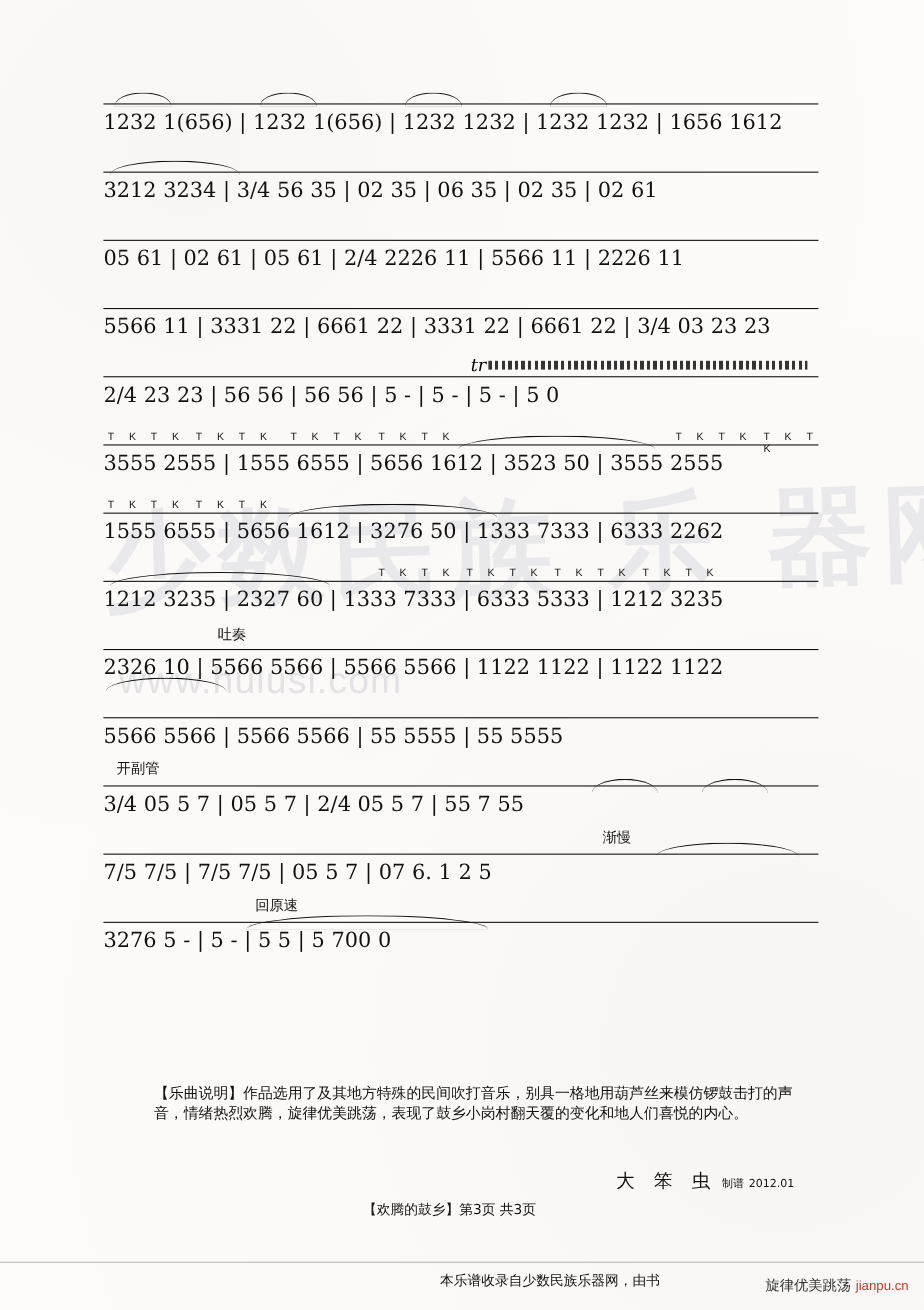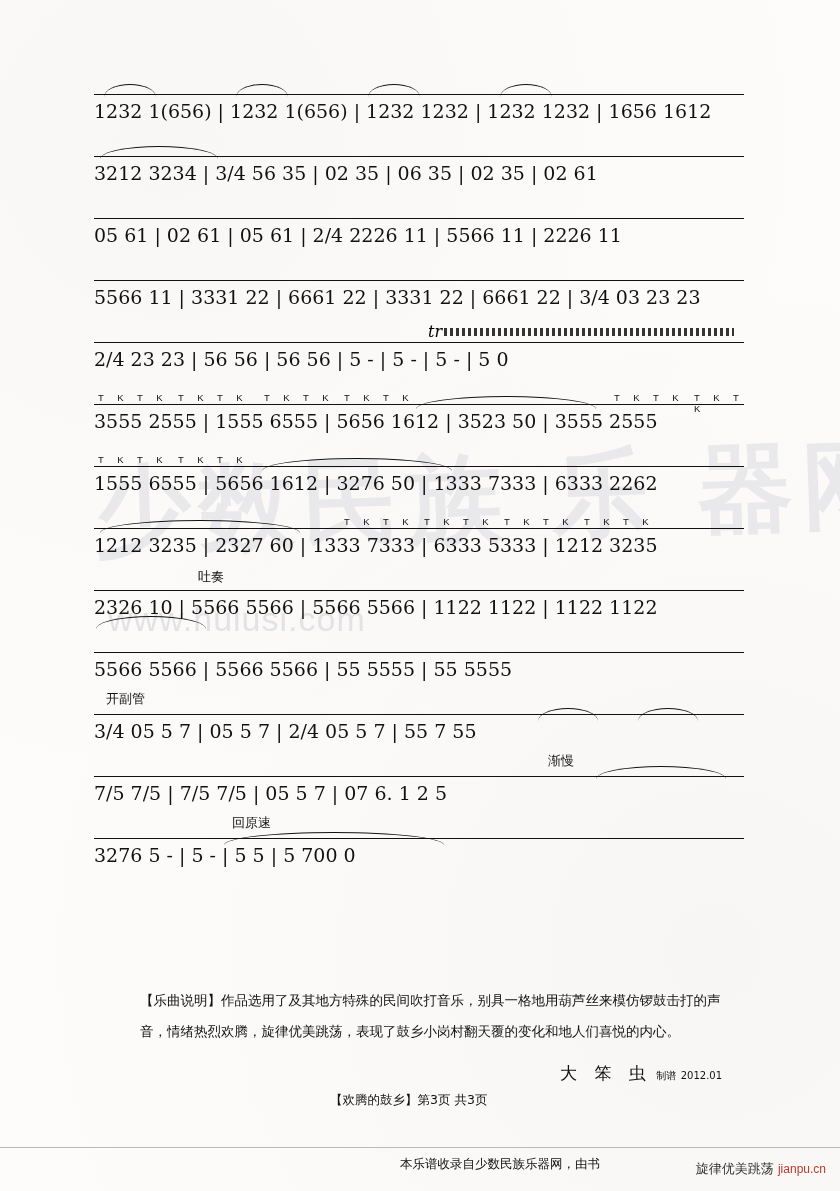--- a/index.html
+++ b/index.html
@@ -100,21 +100,21 @@
     background:
       repeating-linear-gradient(90deg,#111 0 3px, rgba(0,0,0,0) 3px 6px);
     opacity:.85;
   }
   
   .desc{
     position:absolute;
     left:140px;top:985px;width:600px;
     font-family:"DejaVu Sans",sans-serif;
     font-size:13.5px;
-    line-height:31px;
+    line-height:18px;
     color:#111;
   }
   .desc p{margin:0;}
   .credit{
     position:absolute;
     left:560px;top:1062px;
     font-family:"DejaVu Sans",sans-serif;
     font-size:14px;color:#111;
   }
   .credit .name{font-size:17px;letter-spacing:6px;margin-top:12px;}

